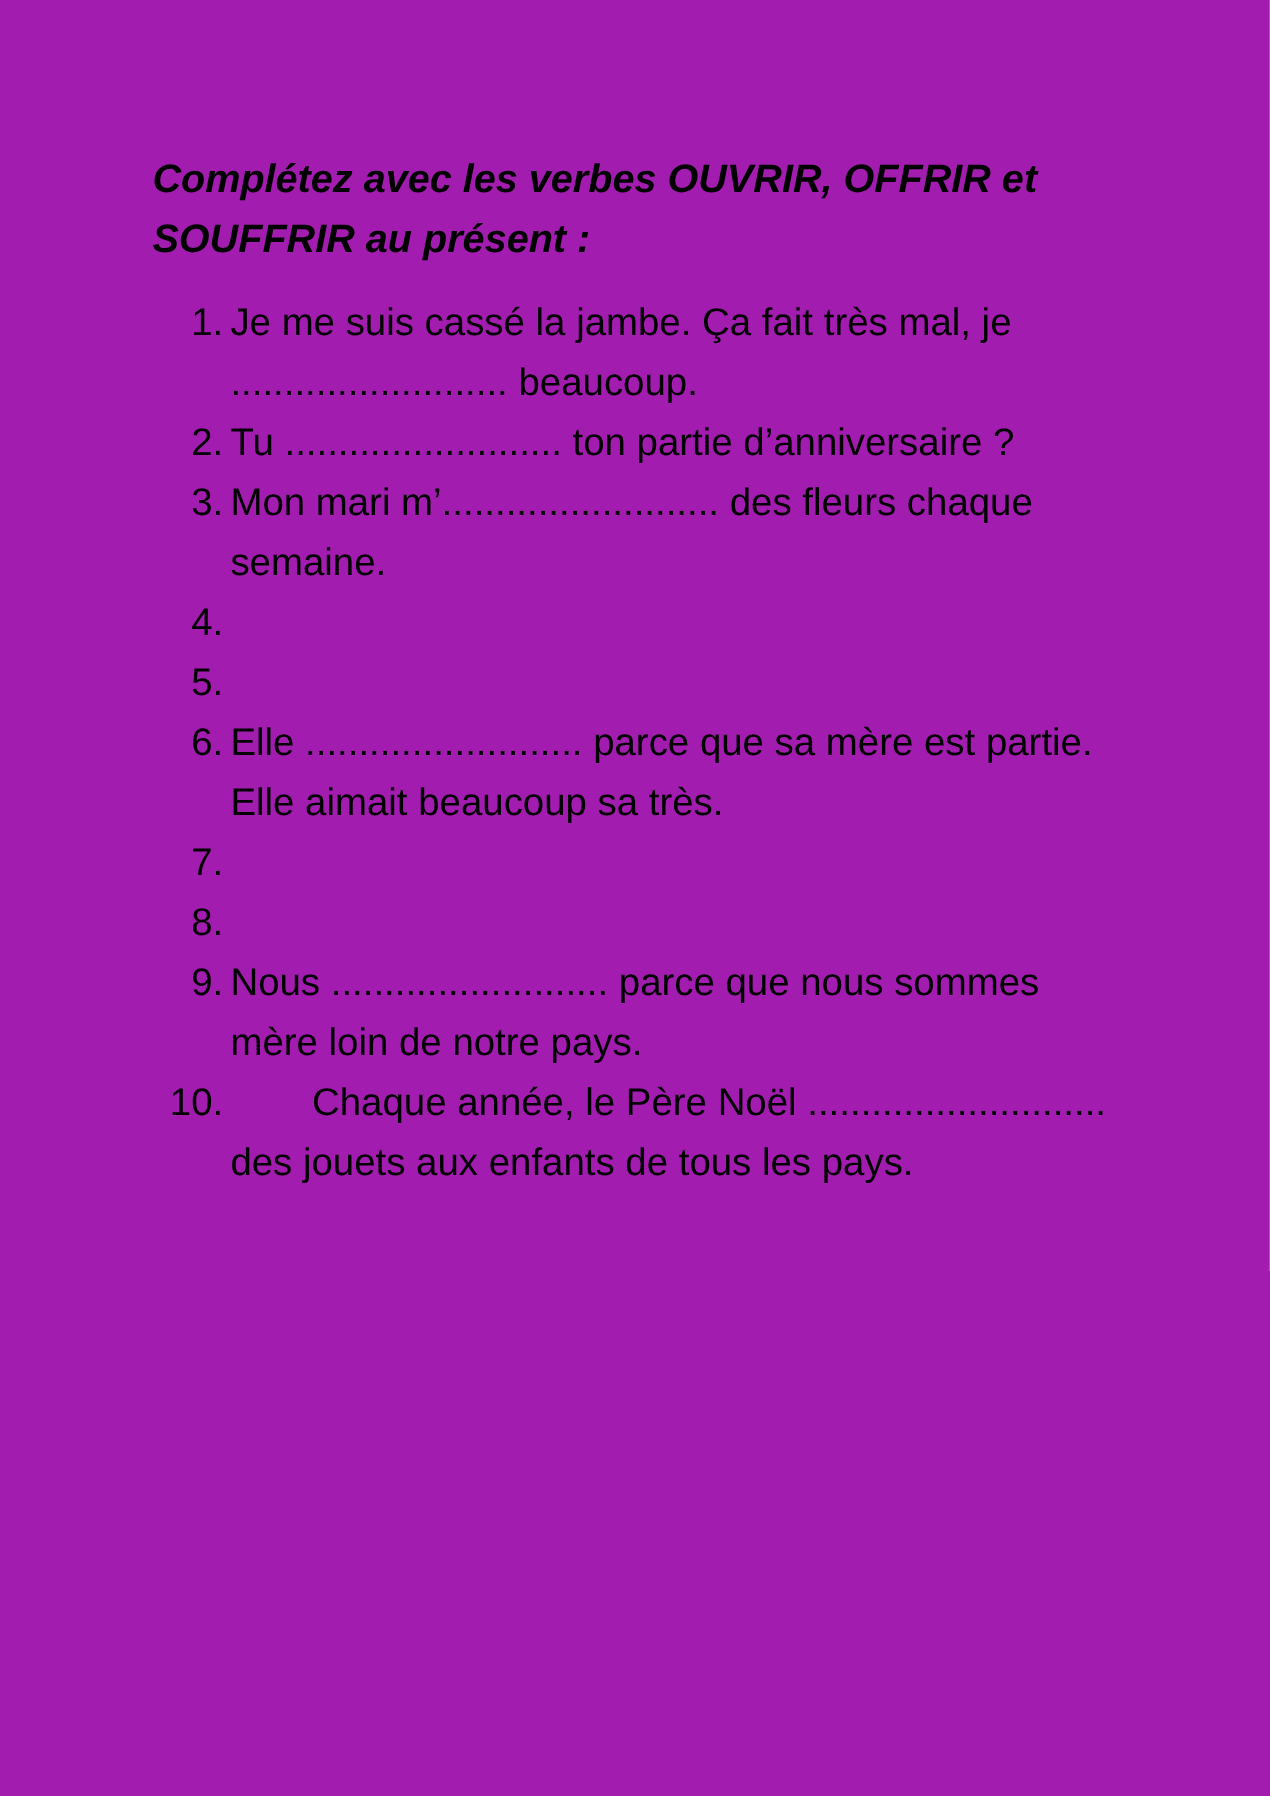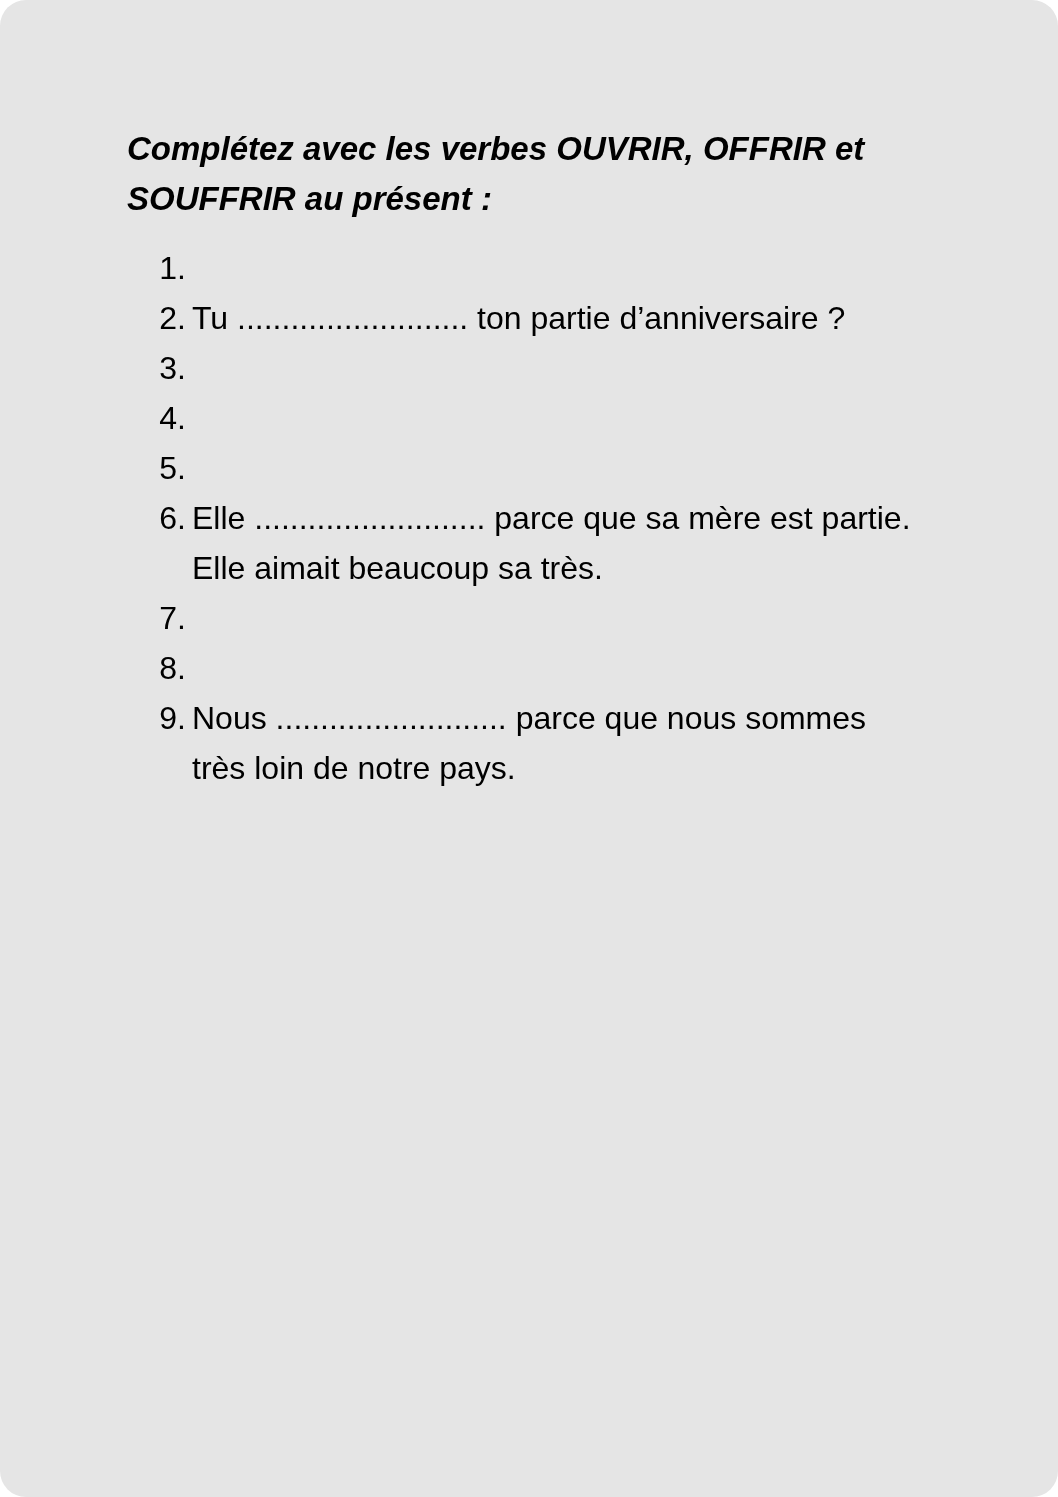--- a/index.html
+++ b/index.html
@@ -43,35 +43,39 @@
   .text {
     margin-left: 6px;
     width: 760px;
     white-space: pre-wrap;
     tab-size: 68px;
   }
 </style>
 </head>
 <body>
 
-<div class="page" style="background: #e5e5e5; color: rgb(0, 0, 0); border-radius: 26px;">
+<div class="page" style="background: #a21caf; color: rgb(0, 0, 0);">
   <div class="title">Complétez avec les verbes OUVRIR, OFFRIR et
 SOUFFRIR au présent :</div>
 
   <div class="list">
 
   <div class="item">
       <div class="num">1.</div>
+      <div class="text">Je me suis cassé la jambe. Ça fait très mal, je
+.......................... beaucoup.</div>
     </div>
       <div class="item">
       <div class="num">2.</div>
       <div class="text">Tu .......................... ton partie d’anniversaire ?</div>
     </div>
       <div class="item">
       <div class="num">3.</div>
+      <div class="text">Mon mari m’.......................... des fleurs chaque
+semaine.</div>
     </div>
       <div class="item">
       <div class="num">4.</div>
     </div>
       <div class="item">
       <div class="num">5.</div>
     </div>
       <div class="item">
       <div class="num">6.</div>
       <div class="text">Elle .......................... parce que sa mère est partie.
@@ -79,16 +83,21 @@
     </div>
       <div class="item">
       <div class="num">7.</div>
     </div>
       <div class="item">
       <div class="num">8.</div>
     </div>
       <div class="item">
       <div class="num">9.</div>
       <div class="text">Nous .......................... parce que nous sommes
-très loin de notre pays.</div>
+mère loin de notre pays.</div>
+    </div>
+      <div class="item">
+      <div class="num">10.</div>
+      <div class="text">	Chaque année, le Père Noël ............................
+des jouets aux enfants de tous les pays.</div>
     </div>
     </div>
 </div>
 
 </body></html>

